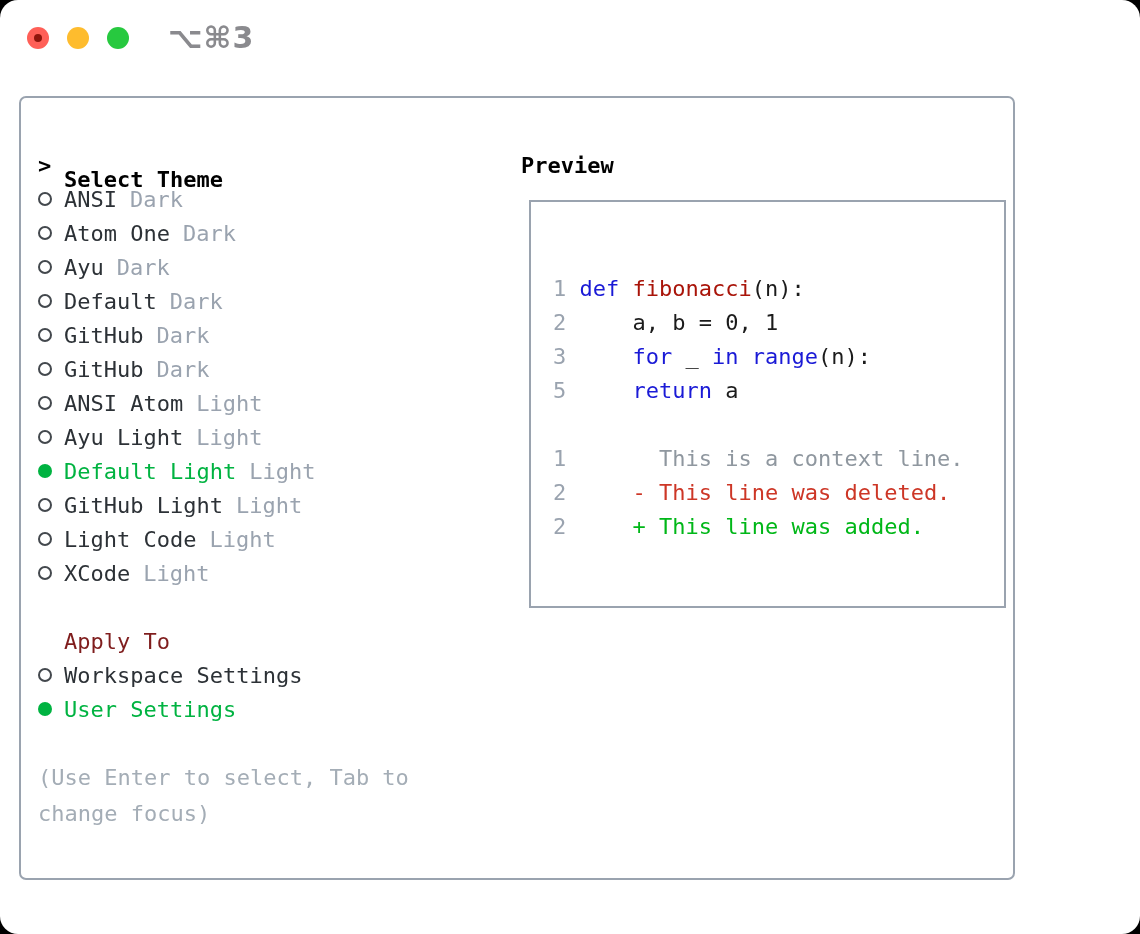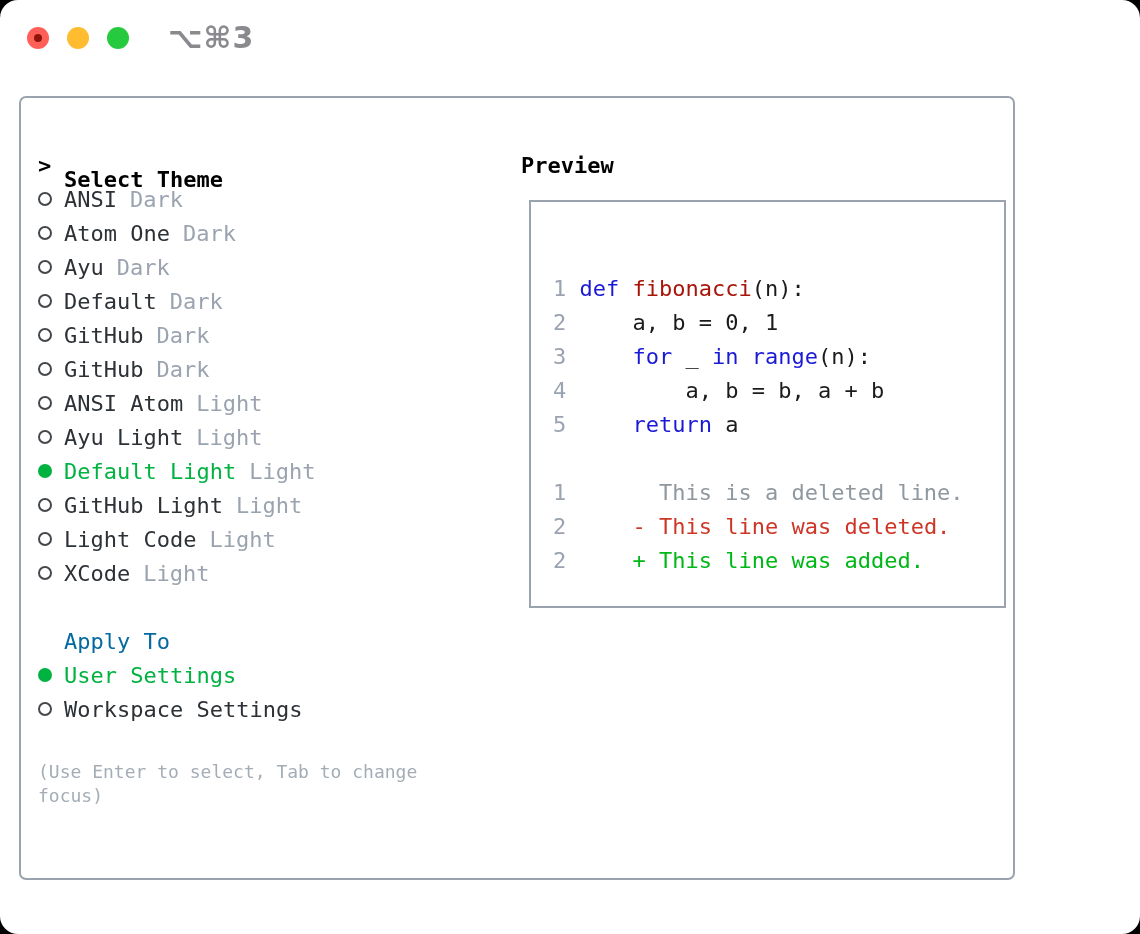--- a/index.html
+++ b/index.html
@@ -28,26 +28,26 @@
     position:absolute;left:19px;top:96px;width:996px;height:784px;
     border:2px solid var(--border);border-radius:7px;background:#fff;
   }
   .left-col{position:absolute;left:17px;top:50px;width:450px;}
   .row{height:34px;display:flex;align-items:center;font-size:22px;color:#2c3136;}
   .marker{width:26px;flex:none;display:flex;align-items:center;}
   .chevron{font-weight:bold;color:#000;font-size:22px;}
   .circle{width:14px;height:14px;border:2px solid #43484d;border-radius:50%;}
   .circle.filled{border:none;background:var(--green);}
   .hdr{font-weight:bold;color:#000;margin-top:29px;}
-  .subhdr{color:#0369a1;}
+  .subhdr{color:#7f1d1d;}
   .row .variant{color:var(--gray);margin-left:13px;}
   .row.selected .name{color:var(--green);}
   .apply-block{margin-top:34px;}
   .hint{
-    margin-top:34px;width:438px;color:var(--hint);font-size:18px;line-height:24px;
+    margin-top:34px;width:438px;color:var(--hint);font-size:22px;line-height:36px;
   }
   
   .right-col{position:absolute;left:500px;top:50px;}
   .preview-title{height:34px;display:flex;align-items:center;font-size:22px;font-weight:bold;color:#000;}
   .preview-box{
     margin-left:8px;margin-top:18px;width:477px;height:408px;
     border:2px solid var(--border);background:#fff;
     padding:70px 0 0 22px;
   }
   .code-line{
@@ -171,47 +171,46 @@
             <span class="variant">Light</span>
           </div>
         </div>
 
       <div class="apply-block">
         <div class="row">
           <span class="marker"></span>
           <span class="subhdr">Apply To</span>
         </div>
         <div>
+            <div class="row">
+              <span class="marker">
+                <span class="circle"></span>
+              </span>
+              <span class="name">Workspace Settings</span>
+            </div>
             <div class="row selected">
               <span class="marker">
                 <span class="circle filled"></span>
               </span>
               <span class="name">User Settings</span>
             </div>
-            <div class="row">
-              <span class="marker">
-                <span class="circle"></span>
-              </span>
-              <span class="name">Workspace Settings</span>
-            </div>
           </div>
       </div>
 
       <div class="hint">(Use Enter to select, Tab to change focus)</div>
     </div>
 
     <div class="right-col">
       <div class="preview-title">Preview</div>
       <div class="preview-box">
           <div class="code-line"><span class="tok-num">1</span> <span class="tok-kw">def</span><span class="tok-pl"> </span><span class="tok-fn">fibonacci</span><span class="tok-pl">(n):</span></div>
           <div class="code-line"><span class="tok-num">2</span> <span class="tok-pl">    a, b = 0, 1</span></div>
           <div class="code-line"><span class="tok-num">3</span> <span class="tok-pl">    </span><span class="tok-kw">for</span><span class="tok-pl"> _ </span><span class="tok-kw">in</span><span class="tok-pl"> </span><span class="tok-kw">range</span><span class="tok-pl">(n):</span></div>
-          <div class="code-line"><span class="tok-num">4</span> <span class="tok-pl">        a, b = b, a + b</span></div>
           <div class="code-line"><span class="tok-num">5</span> <span class="tok-pl">    </span><span class="tok-kw">return</span><span class="tok-pl"> a</span></div>
           <div class="code-line"><span class="tok-num"></span></div>
-          <div class="code-line"><span class="tok-num">1</span> <span class="tok-ctx">      This is a deleted line.</span></div>
+          <div class="code-line"><span class="tok-num">1</span> <span class="tok-ctx">      This is a context line.</span></div>
           <div class="code-line"><span class="tok-num">2</span> <span class="tok-pl">    </span><span class="tok-del">- This line was deleted.</span></div>
           <div class="code-line"><span class="tok-num">2</span> <span class="tok-pl">    </span><span class="tok-add">+ This line was added.</span></div>
         </div>
     </div>
 
   </div>
 </div>
 
 </body></html>

